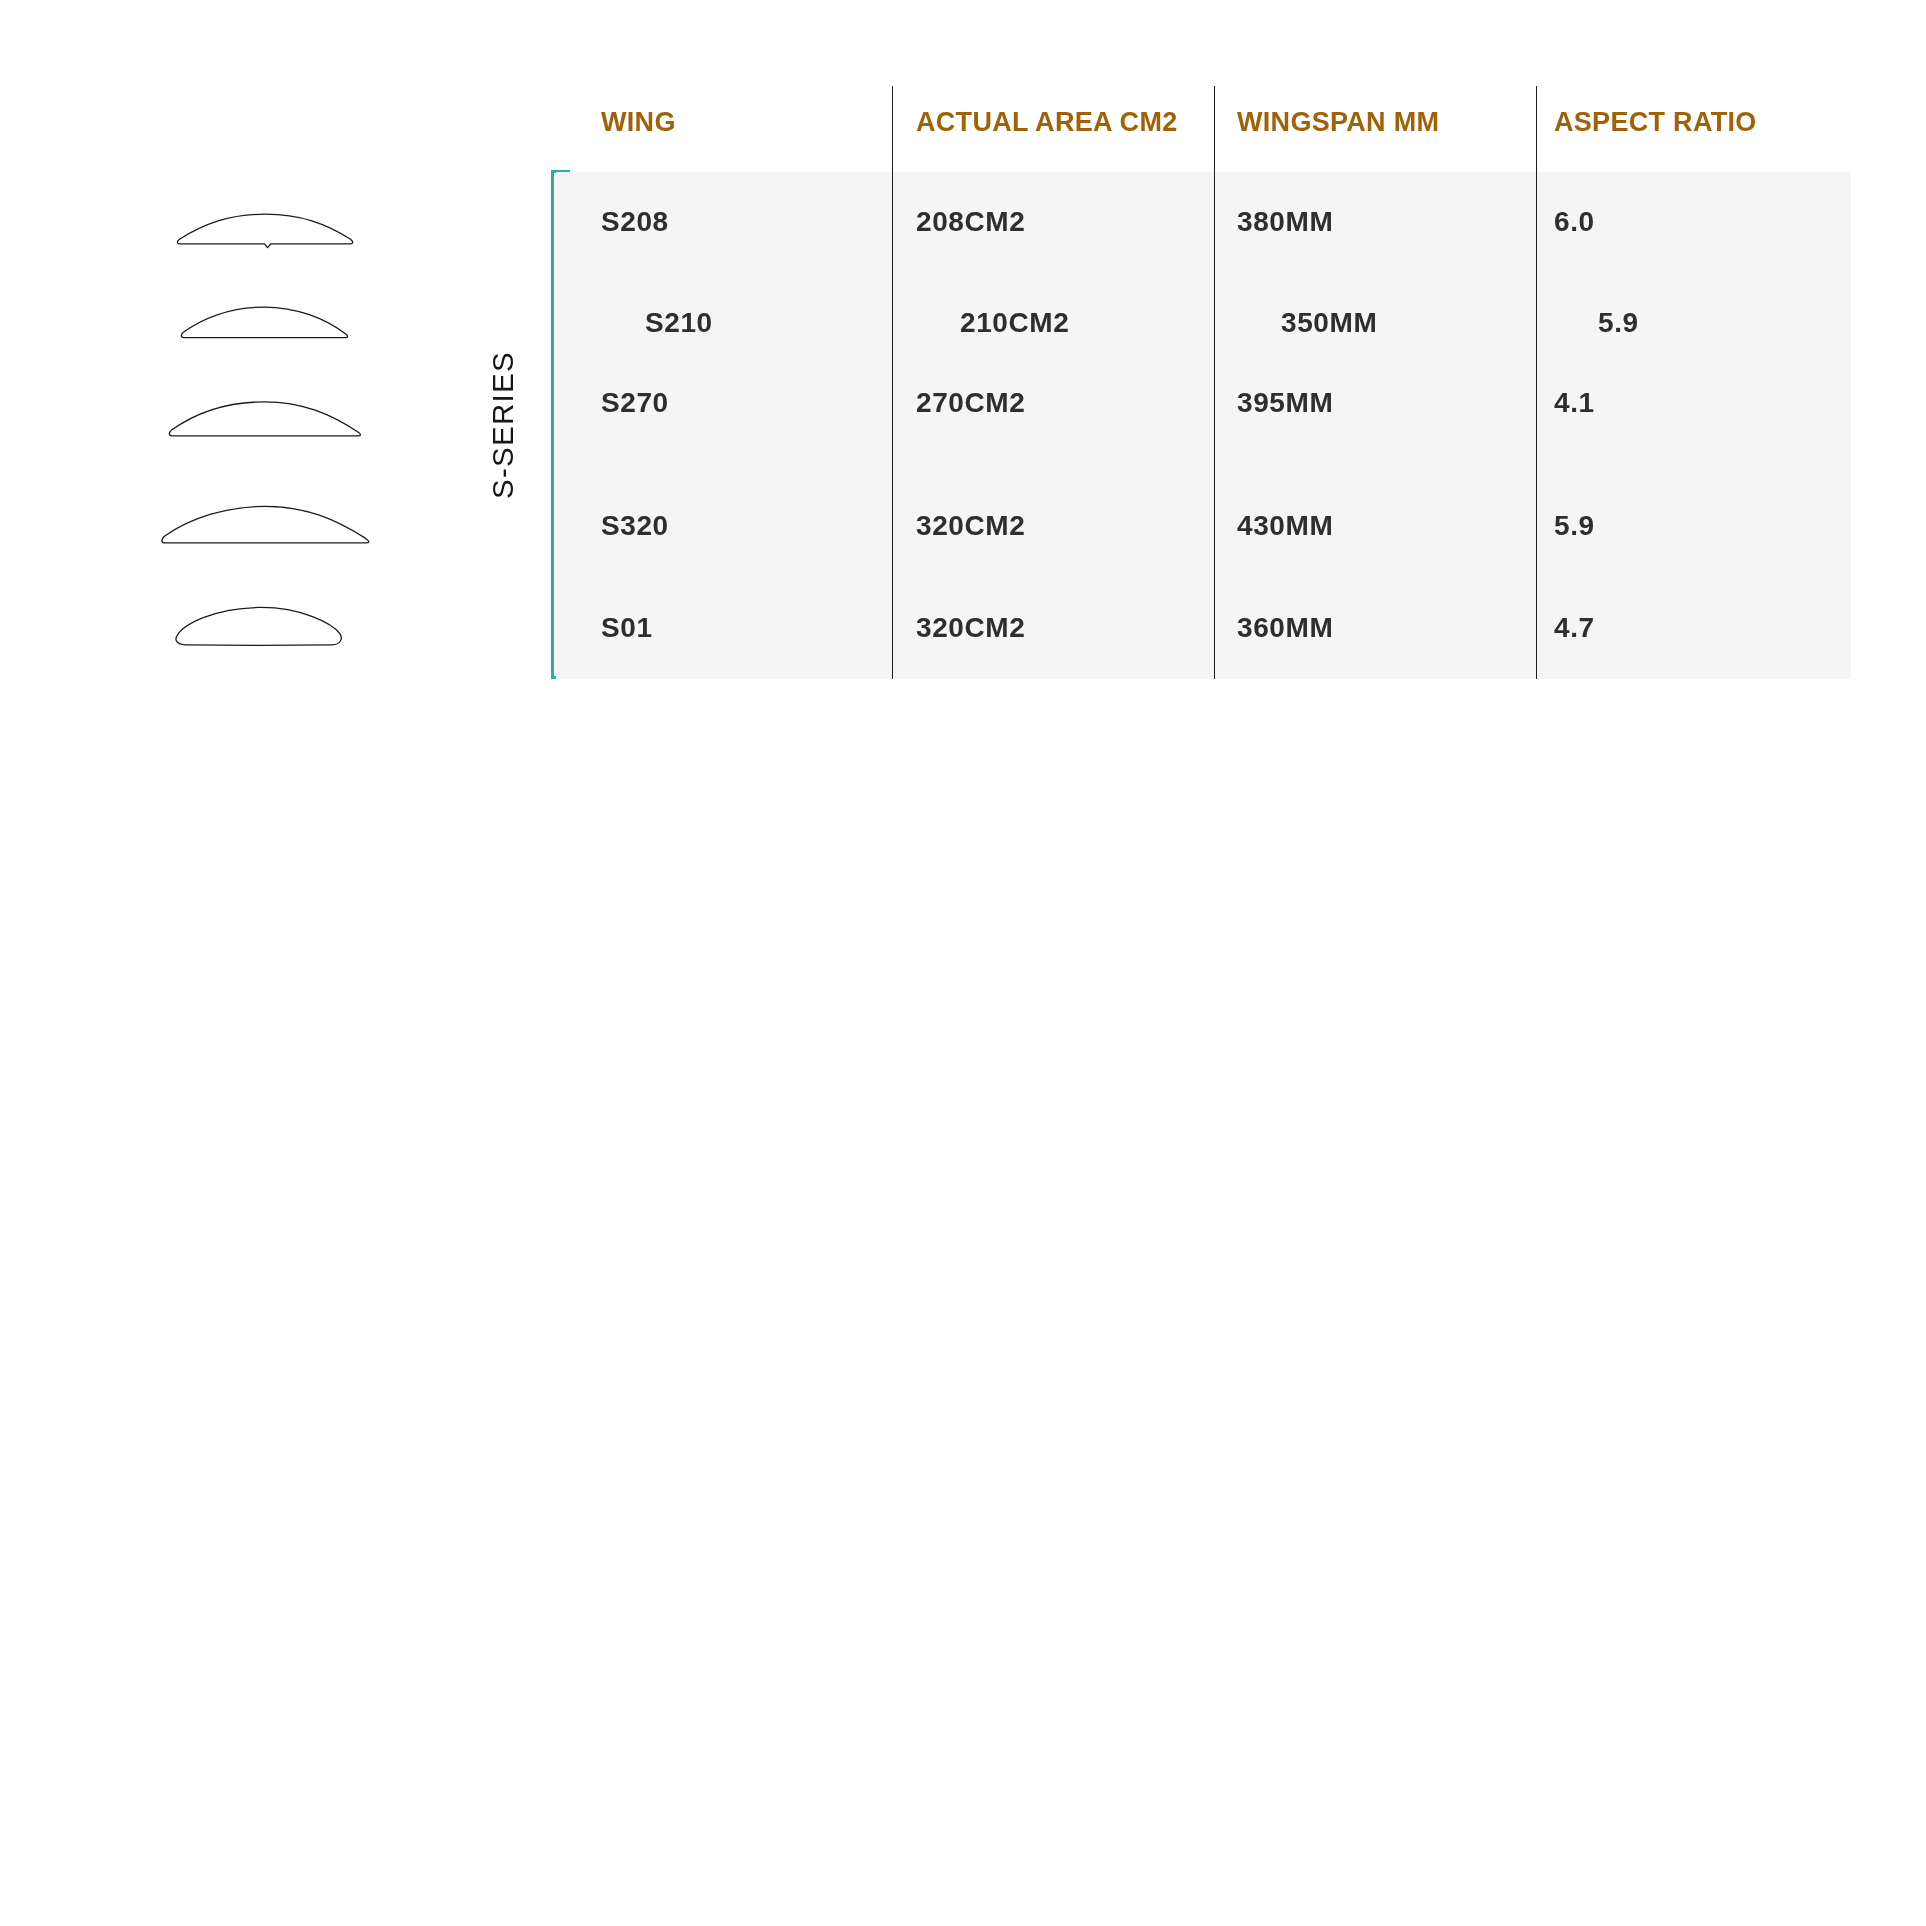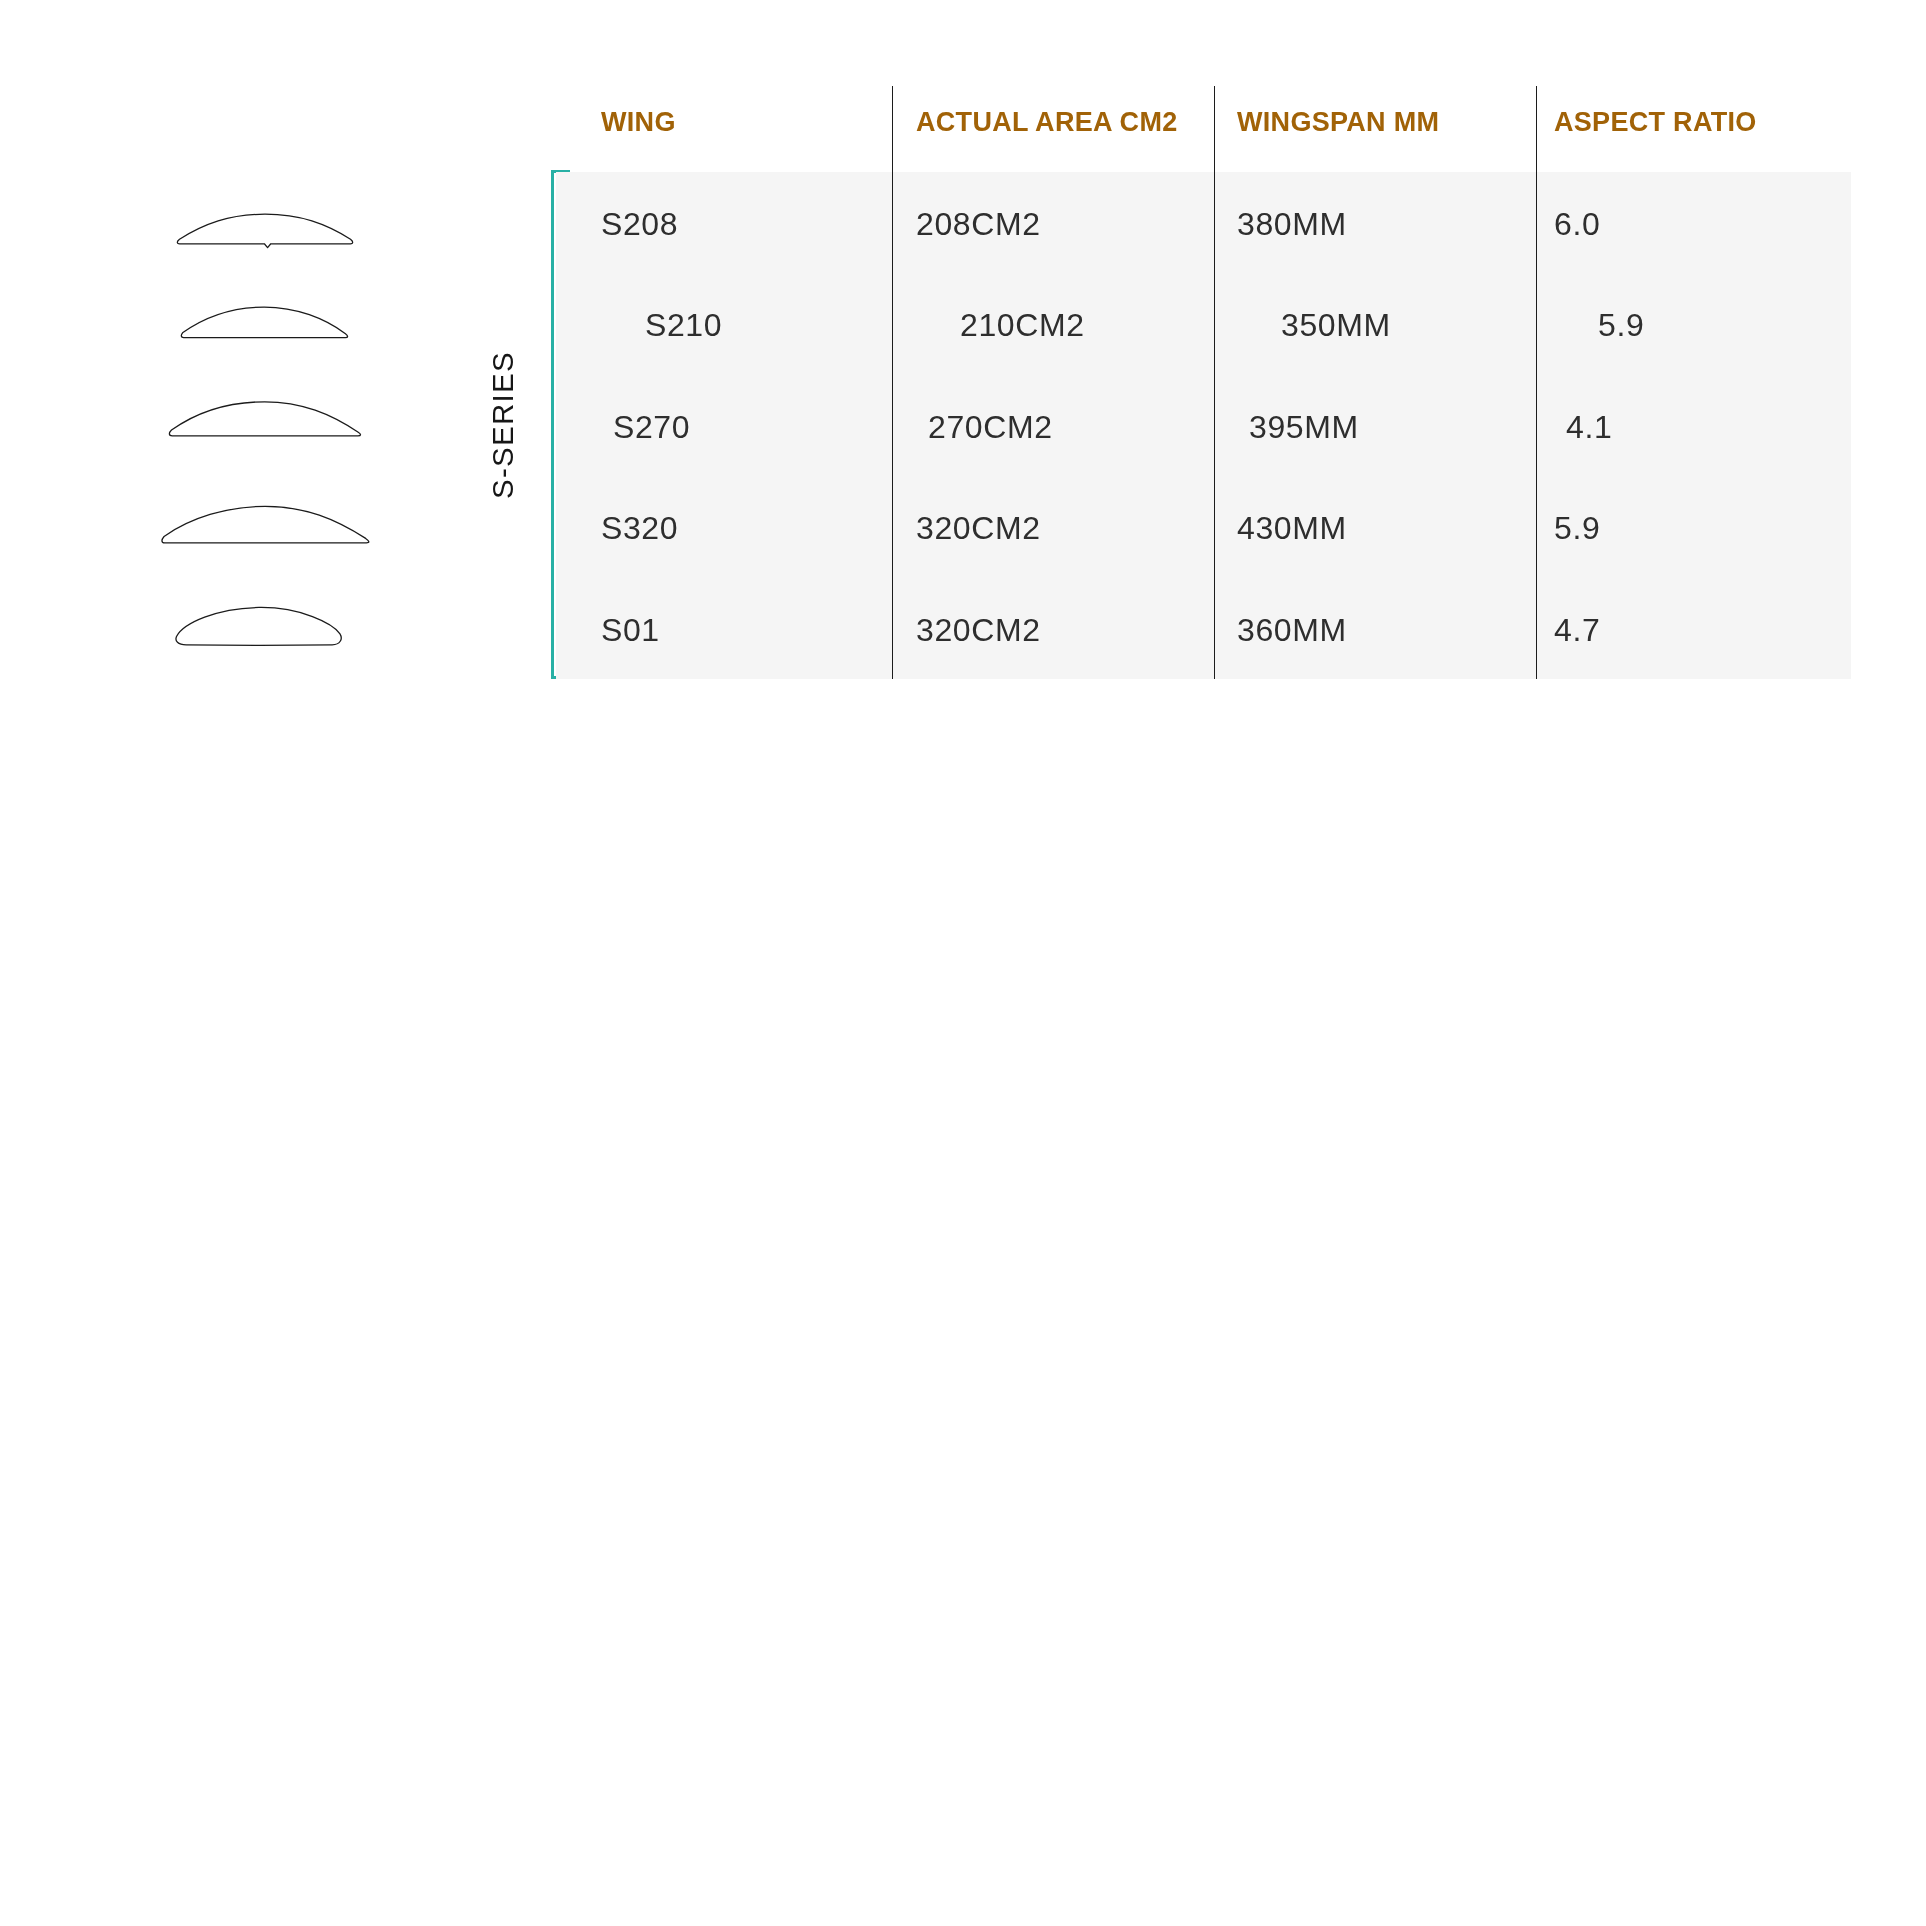--- a/index.html
+++ b/index.html
@@ -25,30 +25,30 @@
   .vline.v1{left:892px;}
   .vline.v2{left:1214px;}
   .vline.v3{left:1536px;}
   .hdr{
     position:absolute;top:109px;
     font-size:27px;font-weight:bold;color:#a16207;
     letter-spacing:0.3px;white-space:nowrap;line-height:1;
   }
   .cell{
     position:absolute;
-    font-size:32px;font-weight:400;color:#2e2e2e;
+    font-size:28px;font-weight:700;color:#2e2e2e;
     letter-spacing:0.6px;white-space:nowrap;line-height:1;
   }
   .colx0{left:601px;}
   .colx1{left:916px;}
   .colx2{left:1237px;}
   .colx3{left:1554px;}
   .rowy0{top:208px;}
   .rowy1{top:309px;margin-left:44px;}
-  .rowy2{top:411px;margin-left:12px;}
+  .rowy2{top:389px;}
   .rowy3{top:512px;}
   .rowy4{top:614px;}
   
   .bracket{
     position:absolute;
     left:551px;top:170px;
     width:19px;height:509px;
     box-sizing:border-box;
     border-left:3.2px solid #28b0a5;
     border-top:3.2px solid #28b0a5;

